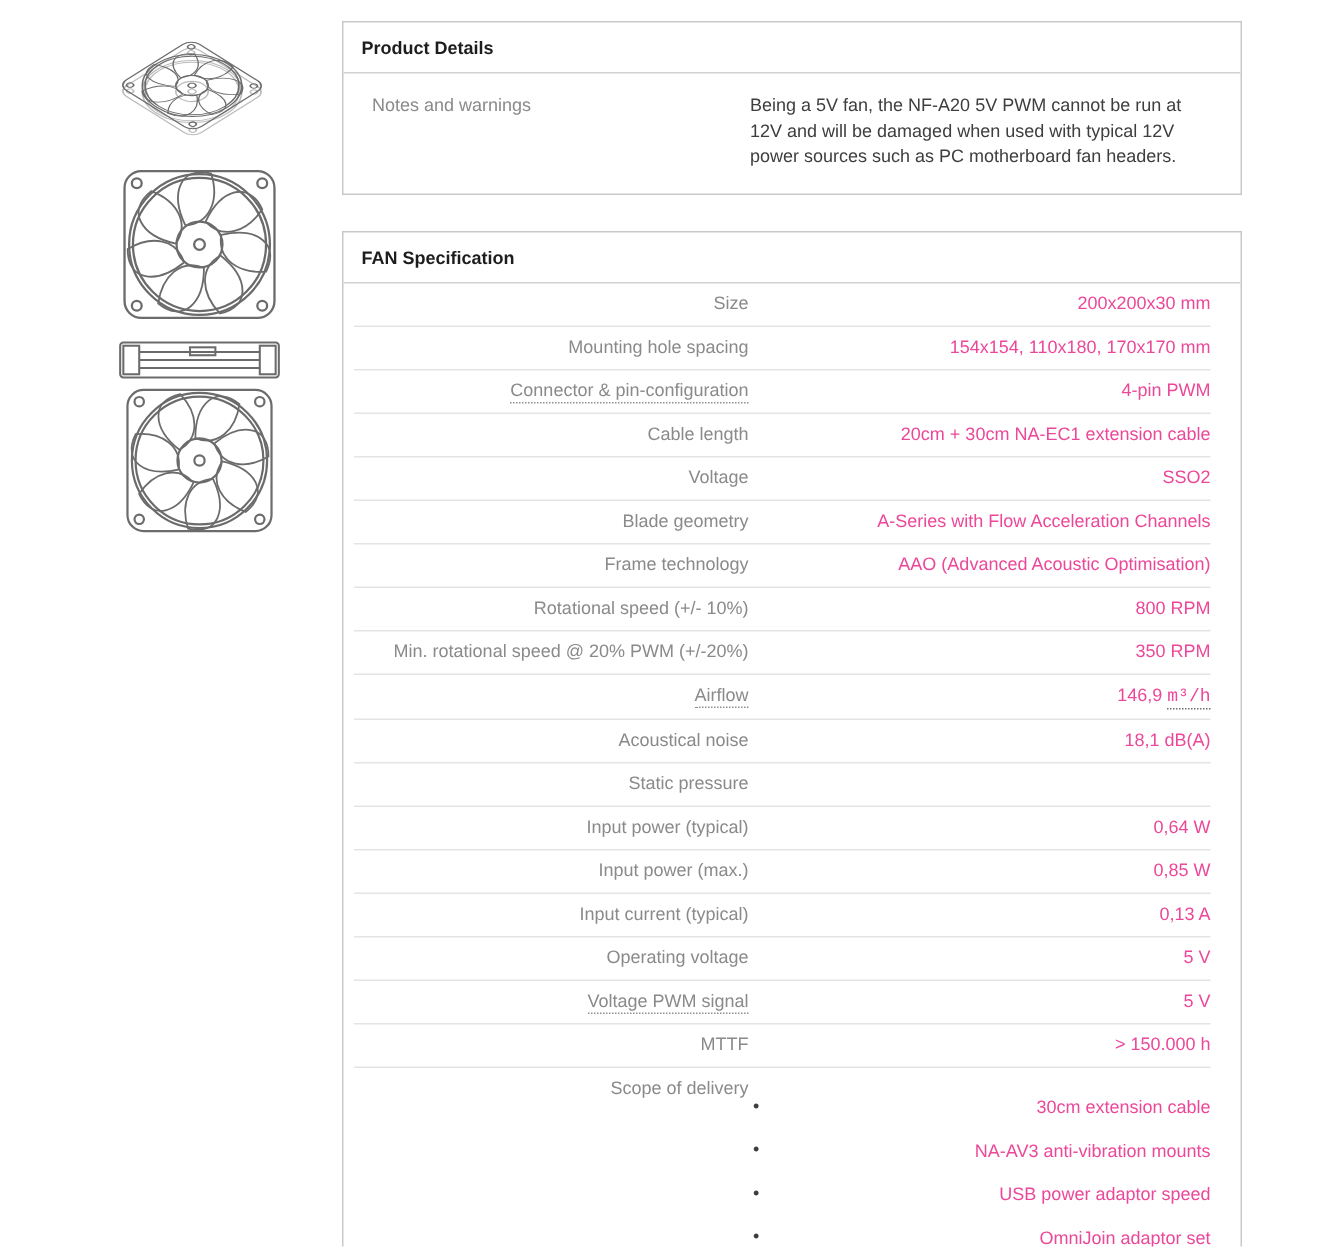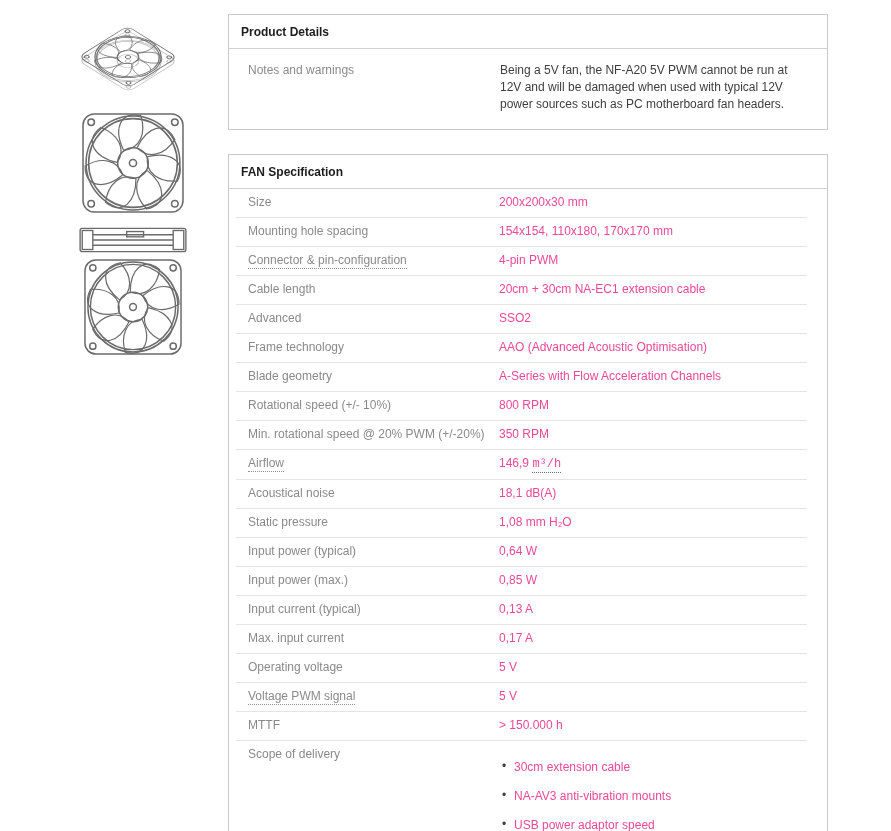--- a/index.html
+++ b/index.html
@@ -28,21 +28,21 @@
     font-size: 12px; font-weight: bold; color: #1d1d1d;
     padding: 10px 12px 9px; border-bottom: 1px solid #d2d2d2;
   }
   
   .pd-rows { padding: 13px 0 16px; }
   .pd-row { display: flex; align-items: flex-start; }
   .pd-label { width: 271px; padding-left: 19px; color: #8a8a8a; line-height: 17px; }
   .pd-value { width: 308px; color: #3e3e3e; line-height: 17px; }
   
   .spec-rows { margin: 0 20px 0 7px; }
-  .spec-row { display: flex; align-items: flex-start; border-bottom: 1px solid #e4e4e4; padding: 6px 0 7px; }
+  .spec-row { display: flex; align-items: flex-start; border-bottom: 1px solid #e4e4e4; padding: 6px 0 7px; text-align: right; }
   .spec-row:last-child { border-bottom: none; }
   .spec-label { width: 263px; padding-left: 12px; color: #8a8a8a; line-height: 15px; }
   .spec-value { flex: 1; color: #ec4899; line-height: 15px; }
   .tooltip-term { border-bottom: 1px dotted #8f8f8f; padding-bottom: 1px; cursor: help; }
   .spec-value .tooltip-term { border-bottom-color: #6f6f6f; font-family: Liberation Mono, monospace; }
   
   .bullets { list-style: none; margin: 1px 0 2px; }
   .bullets li { position: relative; padding-left: 15px; line-height: 17px; margin-top: 12px; }
   .bullets li::before { content: "\2022"; position: absolute; left: 3px; top: -1px; color: #3e3e3e; }
 </style>
@@ -140,66 +140,61 @@
           </div>
           <div class="spec-row">
             <div class="spec-label"><span class="tooltip-term">Connector &amp; pin-configuration</span></div>
             <div class="spec-value">4-pin PWM</div>
           </div>
           <div class="spec-row">
             <div class="spec-label">Cable length</div>
             <div class="spec-value">20cm + 30cm NA-EC1 extension cable</div>
           </div>
           <div class="spec-row">
-            <div class="spec-label">Advanced</div>
+            <div class="spec-label">Voltage</div>
             <div class="spec-value">SSO2</div>
+          </div>
+          <div class="spec-row">
+            <div class="spec-label">Blade geometry</div>
+            <div class="spec-value">A-Series with Flow Acceleration Channels</div>
           </div>
           <div class="spec-row">
             <div class="spec-label">Frame technology</div>
             <div class="spec-value">AAO (Advanced Acoustic Optimisation)</div>
           </div>
           <div class="spec-row">
-            <div class="spec-label">Blade geometry</div>
-            <div class="spec-value">A-Series with Flow Acceleration Channels</div>
-          </div>
-          <div class="spec-row">
             <div class="spec-label">Rotational speed (+/- 10%)</div>
             <div class="spec-value">800 RPM</div>
           </div>
           <div class="spec-row">
             <div class="spec-label">Min. rotational speed @ 20% PWM (+/-20%)</div>
             <div class="spec-value">350 RPM</div>
           </div>
           <div class="spec-row">
             <div class="spec-label"><span class="tooltip-term">Airflow</span></div>
             <div class="spec-value"><span>146,9 </span><span class="tooltip-term">m³/h</span></div>
           </div>
           <div class="spec-row">
             <div class="spec-label">Acoustical noise</div>
             <div class="spec-value">18,1 dB(A)</div>
           </div>
           <div class="spec-row">
             <div class="spec-label">Static pressure</div>
-            <div class="spec-value">1,08 mm H₂O</div>
           </div>
           <div class="spec-row">
             <div class="spec-label">Input power (typical)</div>
             <div class="spec-value">0,64 W</div>
           </div>
           <div class="spec-row">
             <div class="spec-label">Input power (max.)</div>
             <div class="spec-value">0,85 W</div>
           </div>
           <div class="spec-row">
             <div class="spec-label">Input current (typical)</div>
             <div class="spec-value">0,13 A</div>
-          </div>
-          <div class="spec-row">
-            <div class="spec-label">Max. input current</div>
-            <div class="spec-value">0,17 A</div>
           </div>
           <div class="spec-row">
             <div class="spec-label">Operating voltage</div>
             <div class="spec-value">5 V</div>
           </div>
           <div class="spec-row">
             <div class="spec-label"><span class="tooltip-term">Voltage PWM signal</span></div>
             <div class="spec-value">5 V</div>
           </div>
           <div class="spec-row">

